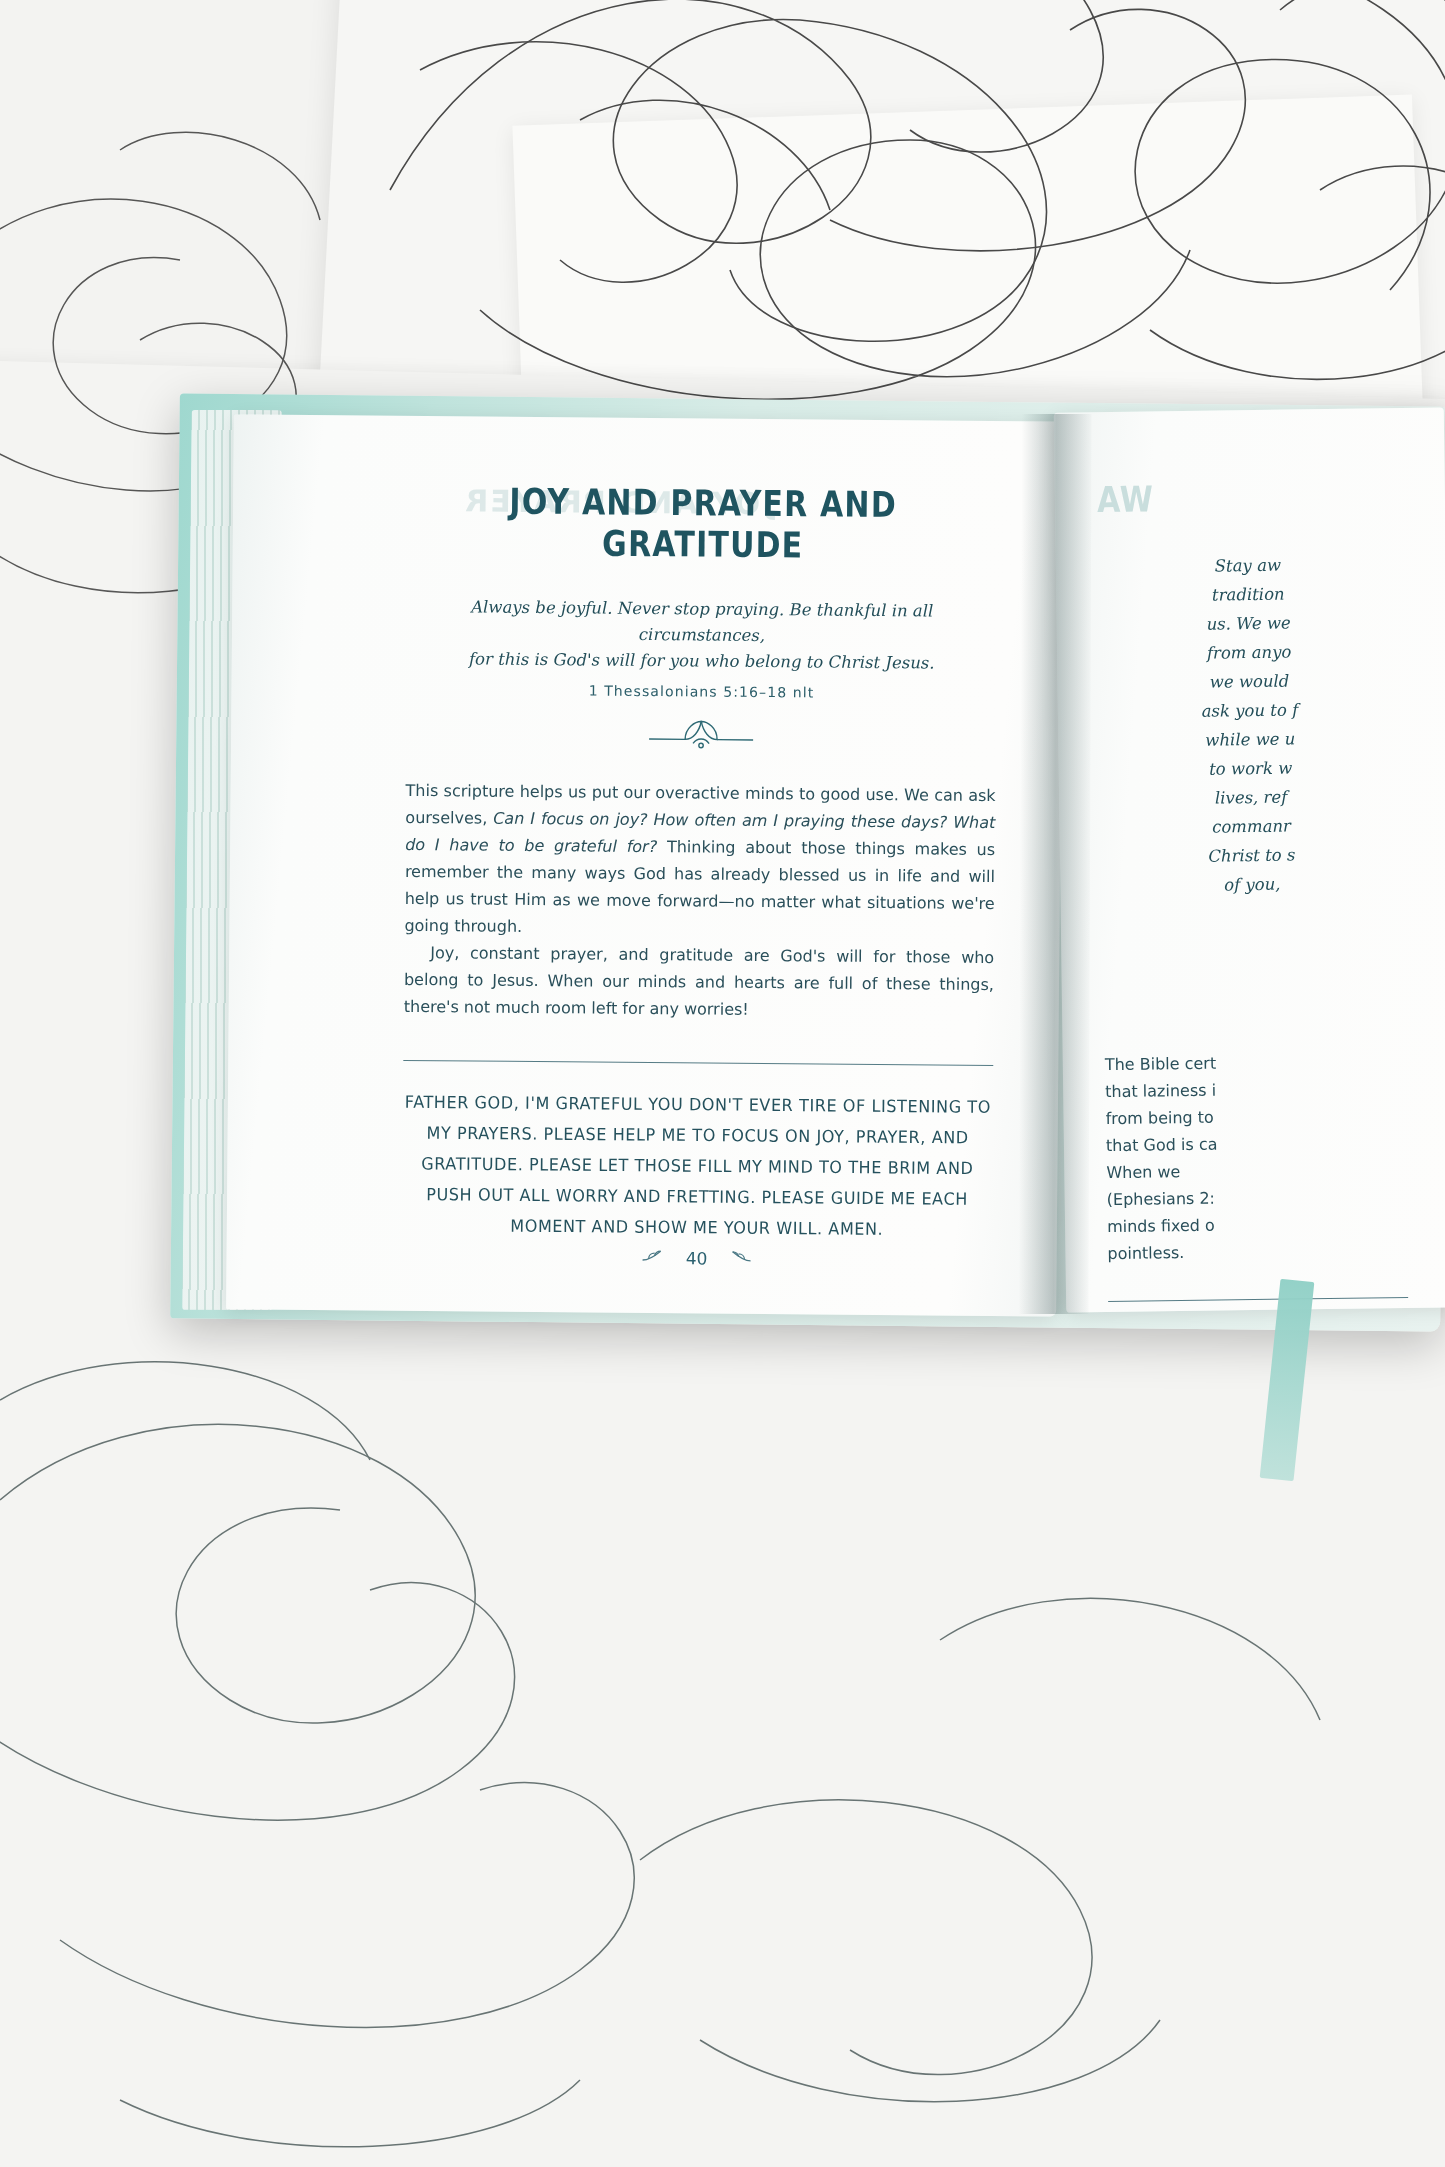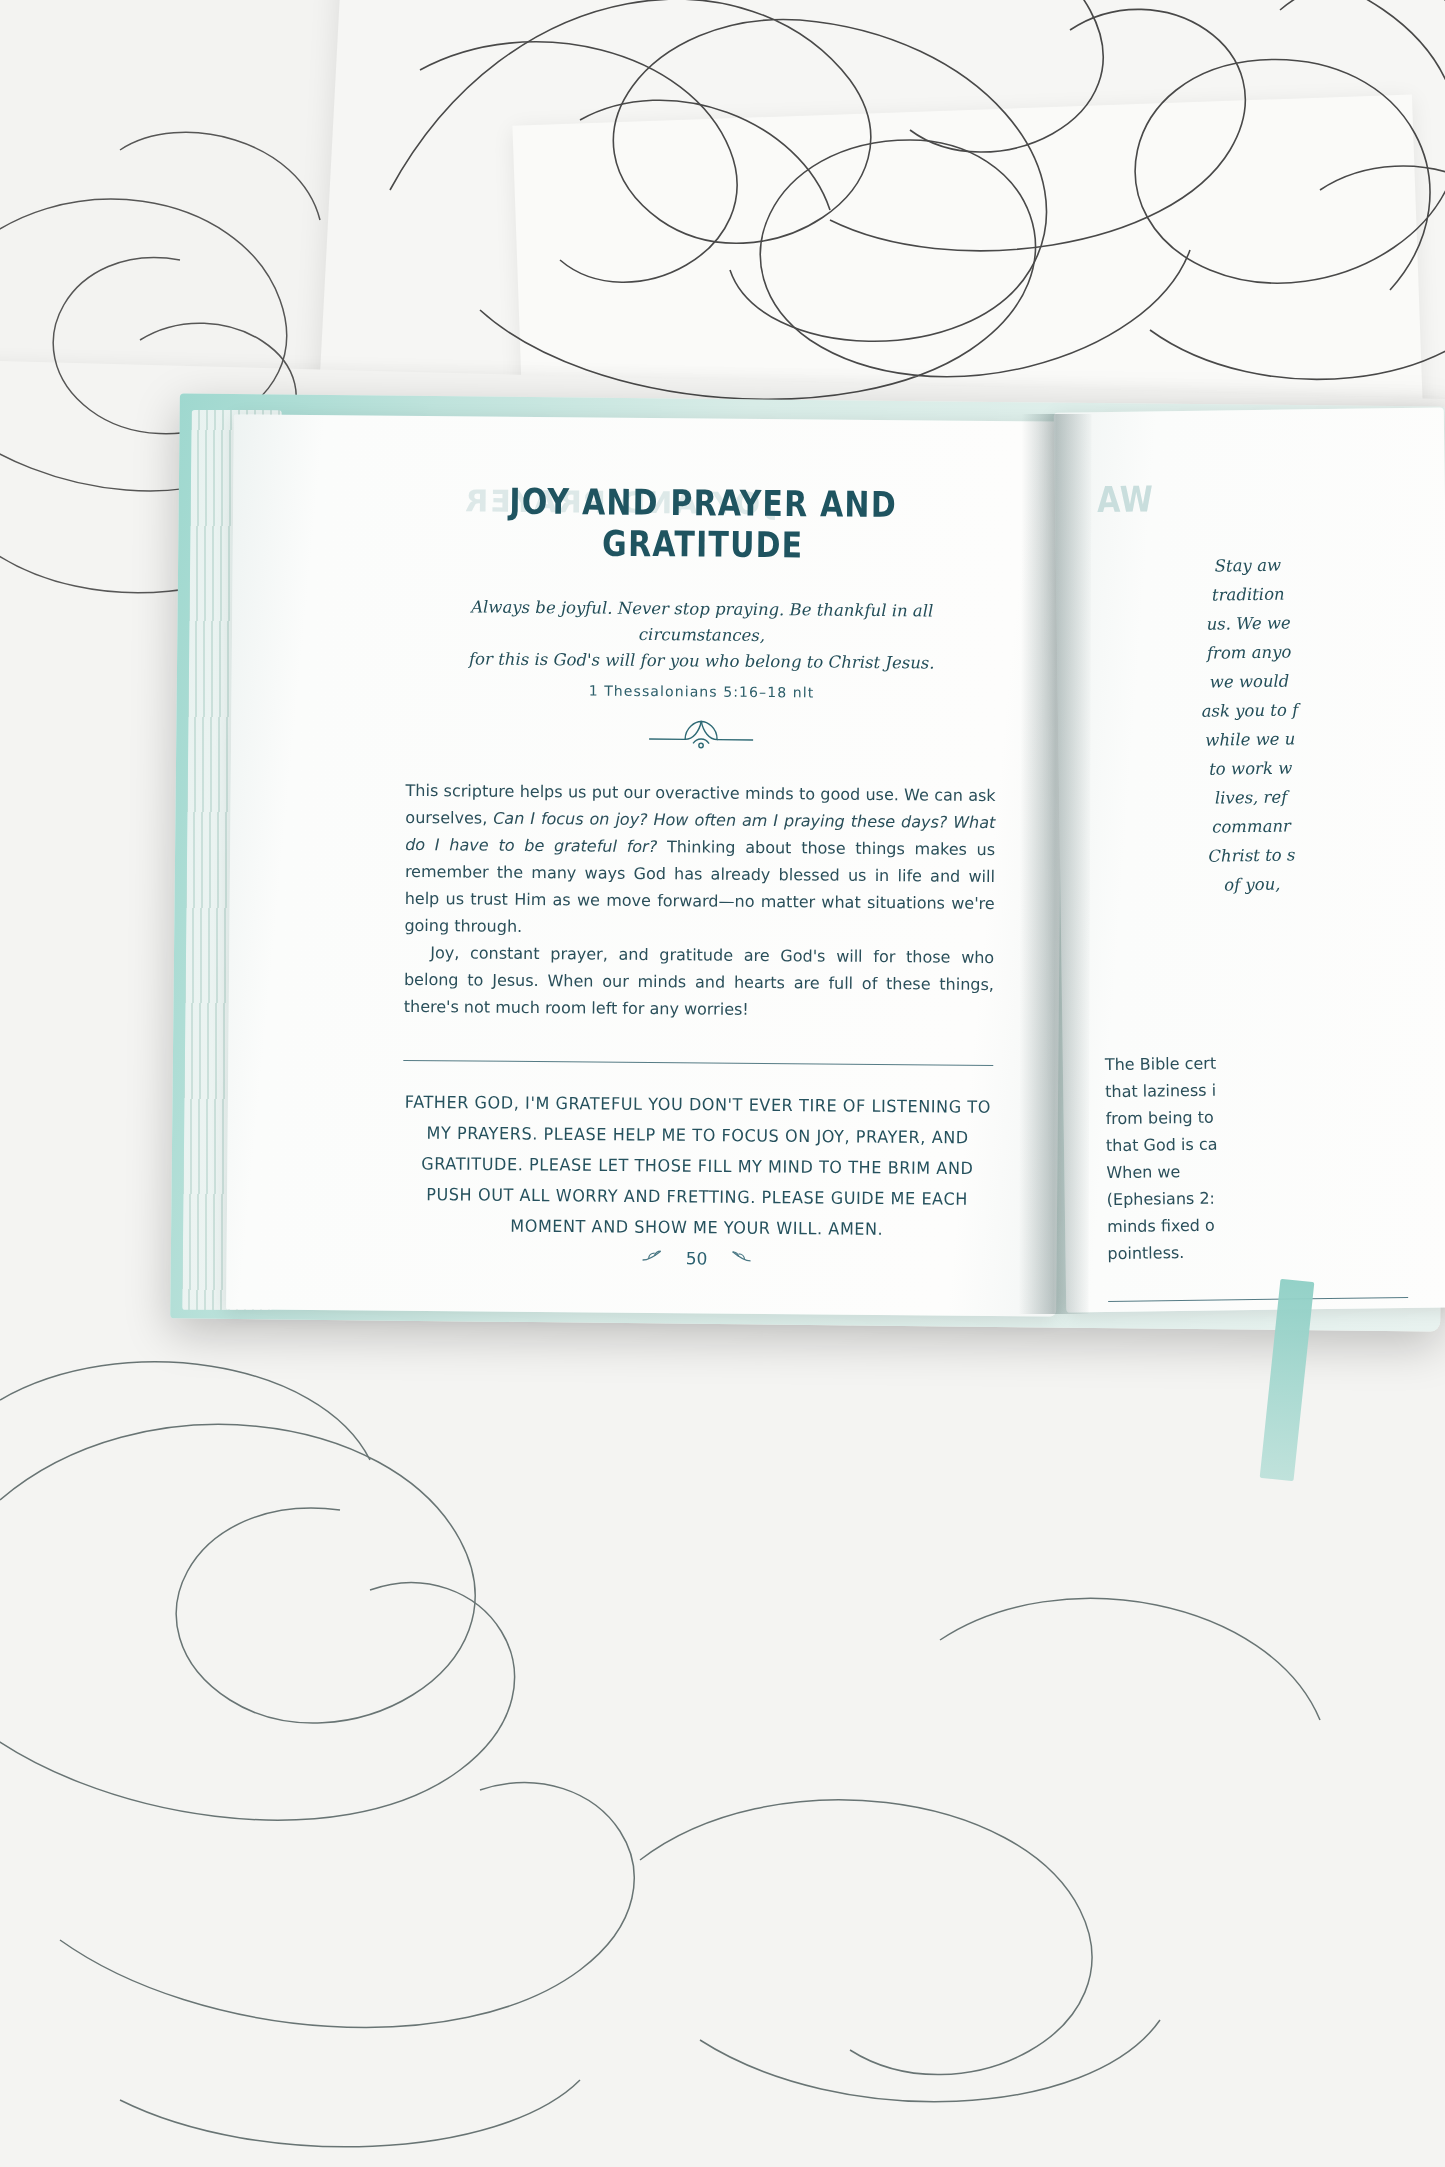--- a/index.html
+++ b/index.html
@@ -335,21 +335,21 @@
       </div>
 
       <div id="page-number-row">
         <span class="leaf">
           <svg width="26" height="16" viewBox="0 0 26 16" fill="none" stroke="#2b6170" stroke-width="1.3">
             <path d="M2 12 C8 12, 14 8, 20 3"></path>
               <path d="M8 11 C8 7, 11 5, 14 5"></path>
               <path d="M14 8 C14 5, 17 3, 20 3"></path>
           </svg>
         </span>
-        <span>50</span>
+        <span>40</span>
         <span class="leaf">
           <svg width="26" height="16" viewBox="0 0 26 16" fill="none" stroke="#2b6170" stroke-width="1.3">
             <path d="M24 12 C18 12, 12 8, 6 3"></path>
               <path d="M18 11 C18 7, 15 5, 12 5"></path>
               <path d="M12 8 C12 5, 9 3, 6 3"></path>
           </svg>
         </span>
       </div>
     </div>
 

